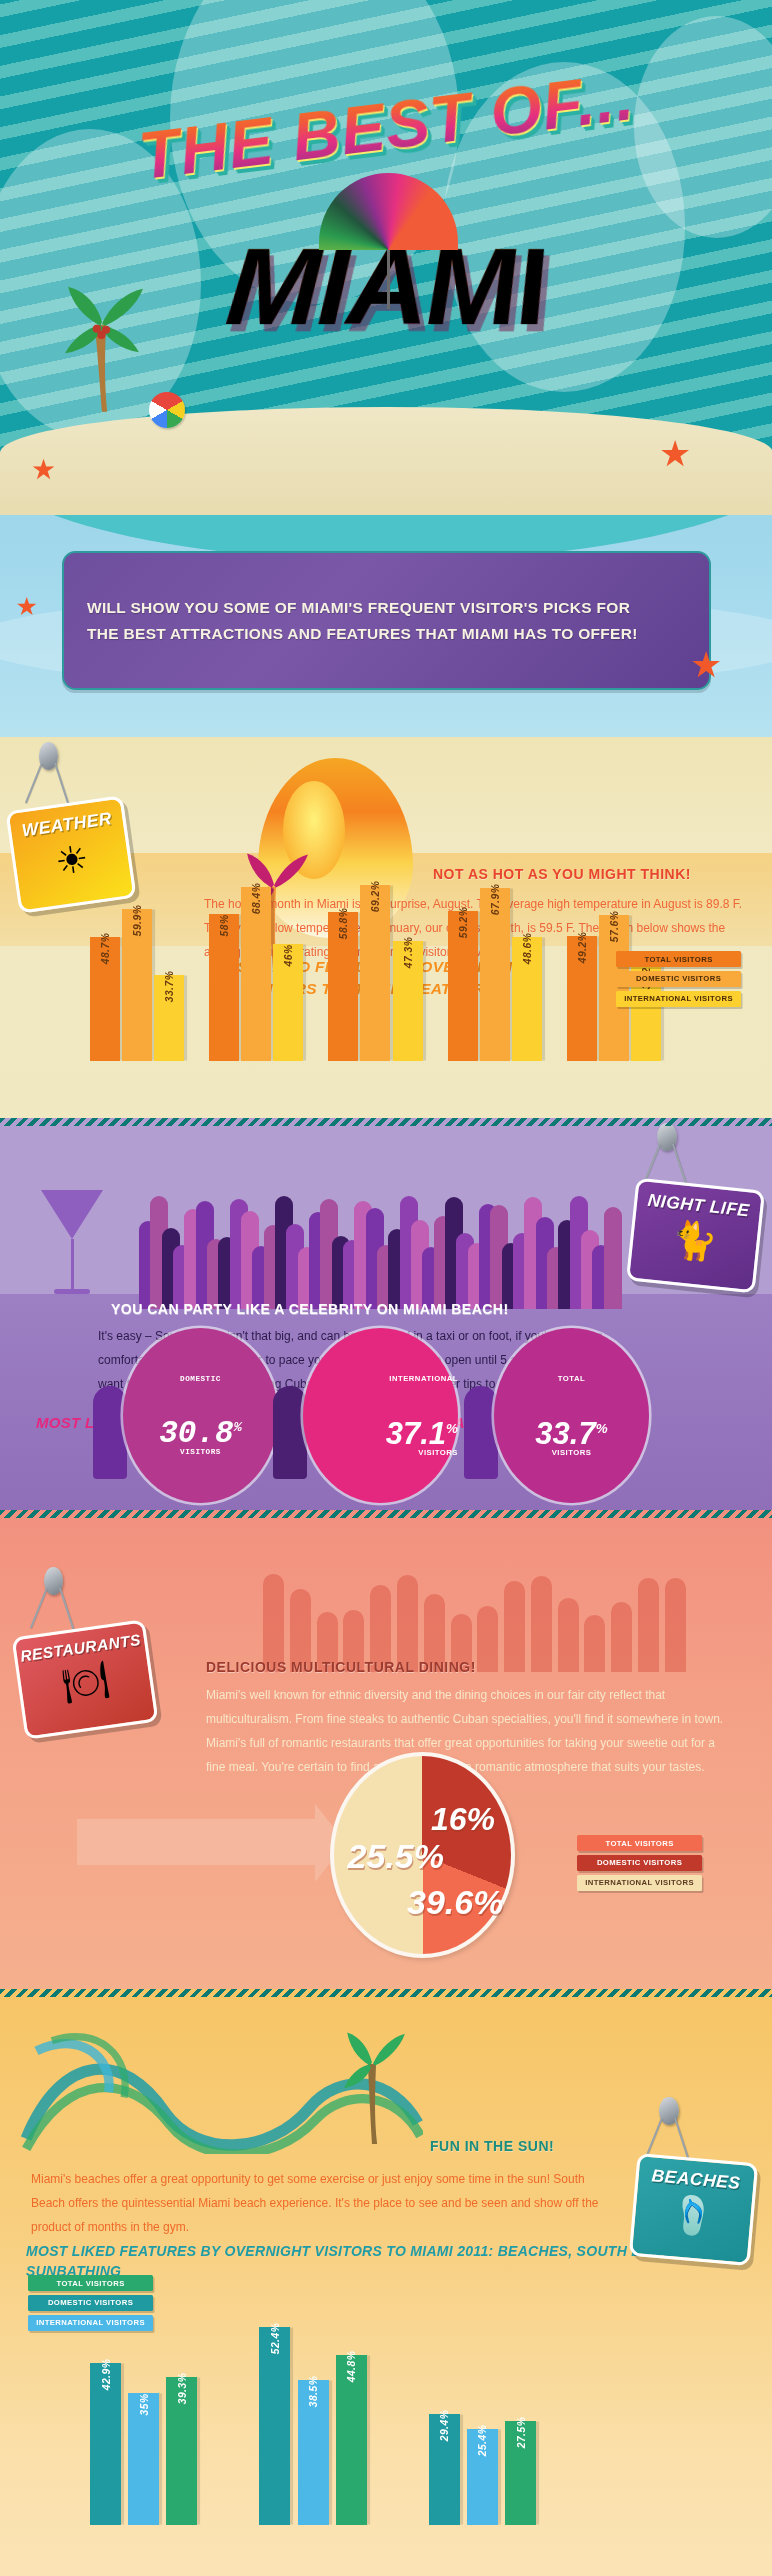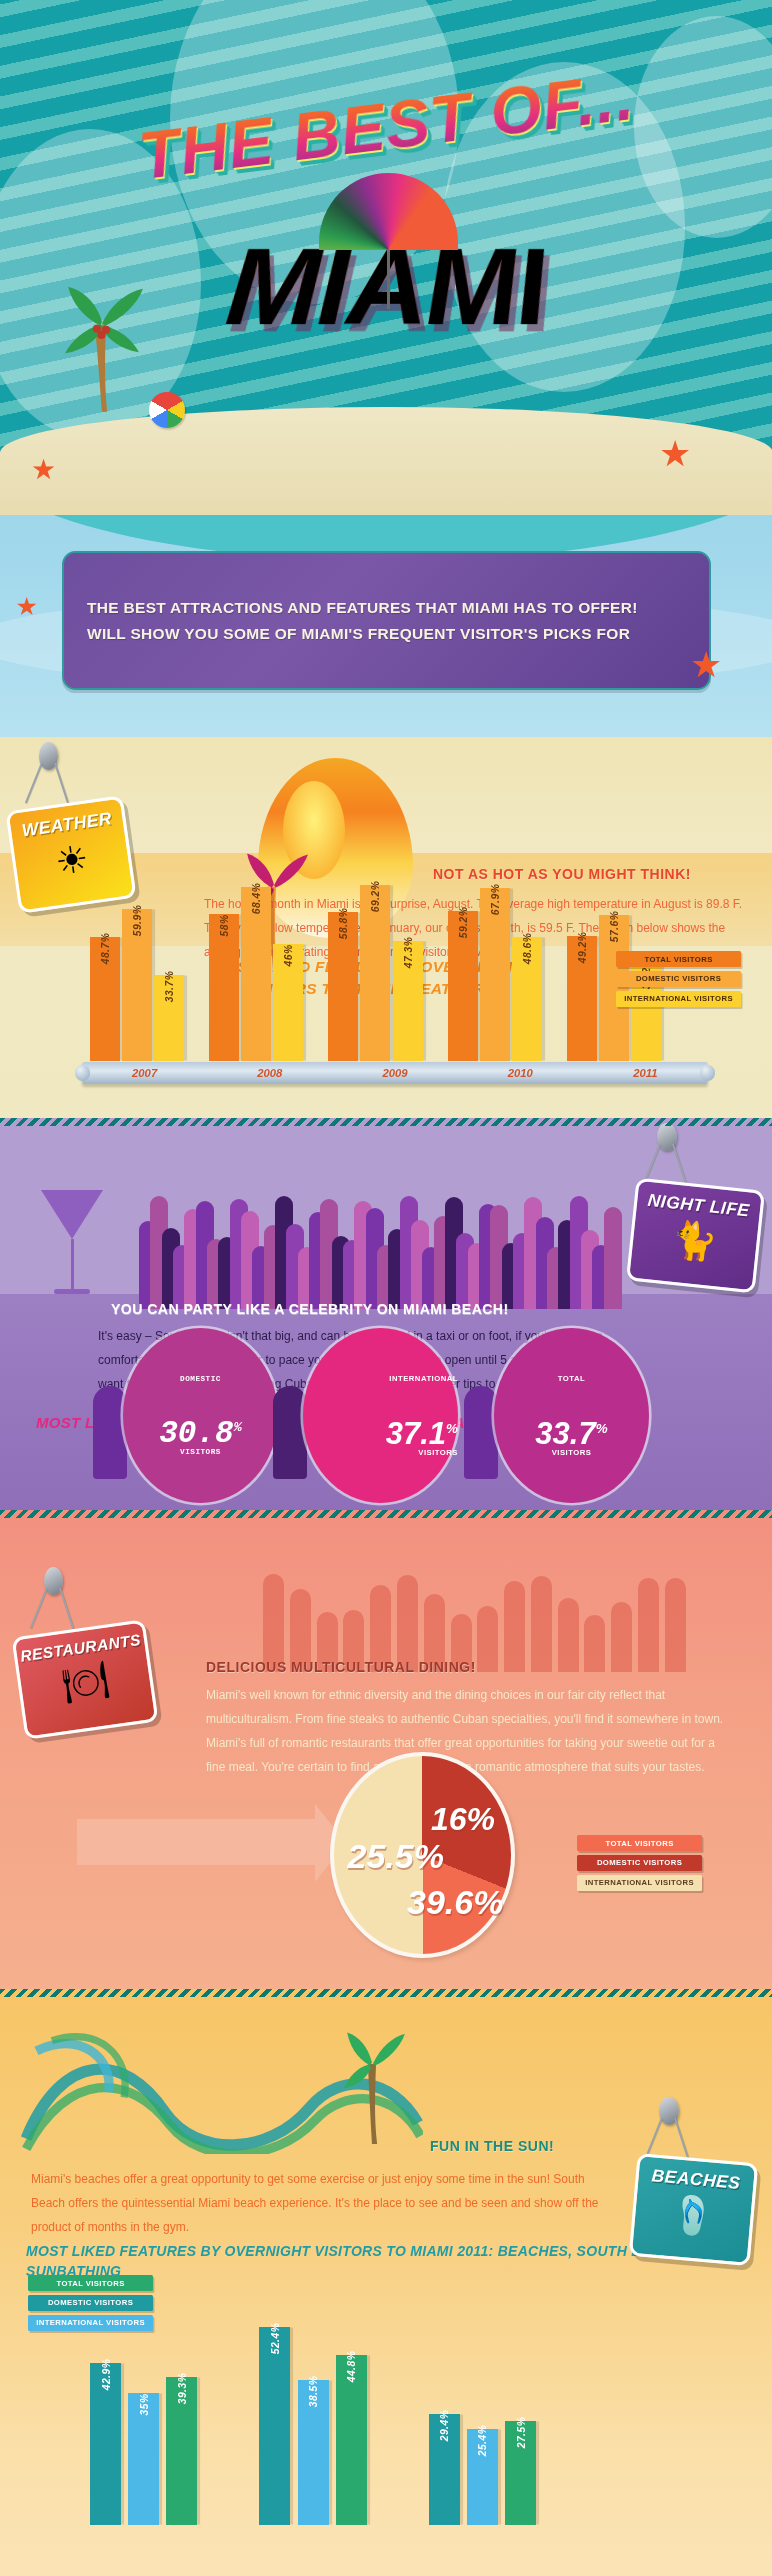--- a/index.html
+++ b/index.html
@@ -292,22 +292,22 @@
     <div class="starfish" style="left:659px;top:433px">★</div>
     <div class="starfish" style="left:31px;top:453px;font-size:28px">★</div>
   </div>
 
   <div class="sea">
     <div class="sea-wave-top"></div>
     <div class="sea-wave-2"></div>
     <div class="starfish" style="left:690px;top:129px;position:absolute;z-index:6">★</div>
     <div class="starfish" style="left:15.5px;top:77px;position:absolute;z-index:6;font-size:25px">★</div>
     <div class="intro-card">
+      <div class="intro-line">WILL SHOW YOU SOME OF MIAMI'S FREQUENT VISITOR'S PICKS FOR</div>
       <div class="intro-line">THE BEST ATTRACTIONS AND FEATURES THAT MIAMI HAS TO OFFER!</div>
-      <div class="intro-line">WILL SHOW YOU SOME OF MIAMI'S FREQUENT VISITOR'S PICKS FOR</div>
     </div>
   </div>
 
   <div class="section" id="weather">
     <div class="weather-band"></div>
 
     <div class="sign-hang" style="left:15.5px;top:10.3px">
       <div class="sign-hook"></div>
       <div class="sign-rope-l"></div>
       <div class="sign-rope-r"></div>
@@ -396,29 +396,20 @@
           <div class="bar" style="width: 30px; height: 125px; background: rgb(240, 124, 30);">
             <span class="bar-val" style="color: rgb(107, 58, 16);">49.2%</span>
           </div>
           <div class="bar" style="width: 30px; height: 146px; background: rgb(249, 168, 58);">
             <span class="bar-val" style="color: rgb(107, 58, 16);">57.6%</span>
           </div>
           <div class="bar" style="width: 30px; height: 99px; background: rgb(252, 208, 46);">
             <span class="bar-val" style="color: rgb(107, 58, 16);">39.2%</span>
           </div>
         </div>
-      </div>
-    <div class="axis" id="weather-axis" style="left:82px;top:325px;width:626px;">
-      <div class="axis-cap" style="left:-7.2px"></div>
-      <div class="axis-cap" style="right:-7.2px"></div>
-    <div class="axis-label" style="color: rgb(210, 84, 42);">2007</div>
-        <div class="axis-label" style="color: rgb(210, 84, 42);">2008</div>
-        <div class="axis-label" style="color: rgb(210, 84, 42);">2009</div>
-        <div class="axis-label" style="color: rgb(210, 84, 42);">2010</div>
-        <div class="axis-label" style="color: rgb(210, 84, 42);">2011</div>
       </div>
   </div>
 
   <div class="section" id="nightlife">
     <div class="zig"></div>
 
     <div class="crowd" id="crowd">
         <span style="left: 0px; height: 88px; background: rgb(123, 51, 168);"></span>
         <span style="left: 11.3px; height: 113px; background: rgb(168, 79, 158);"></span>
         <span style="left: 23px; height: 81px; background: rgb(61, 27, 99);"></span>

